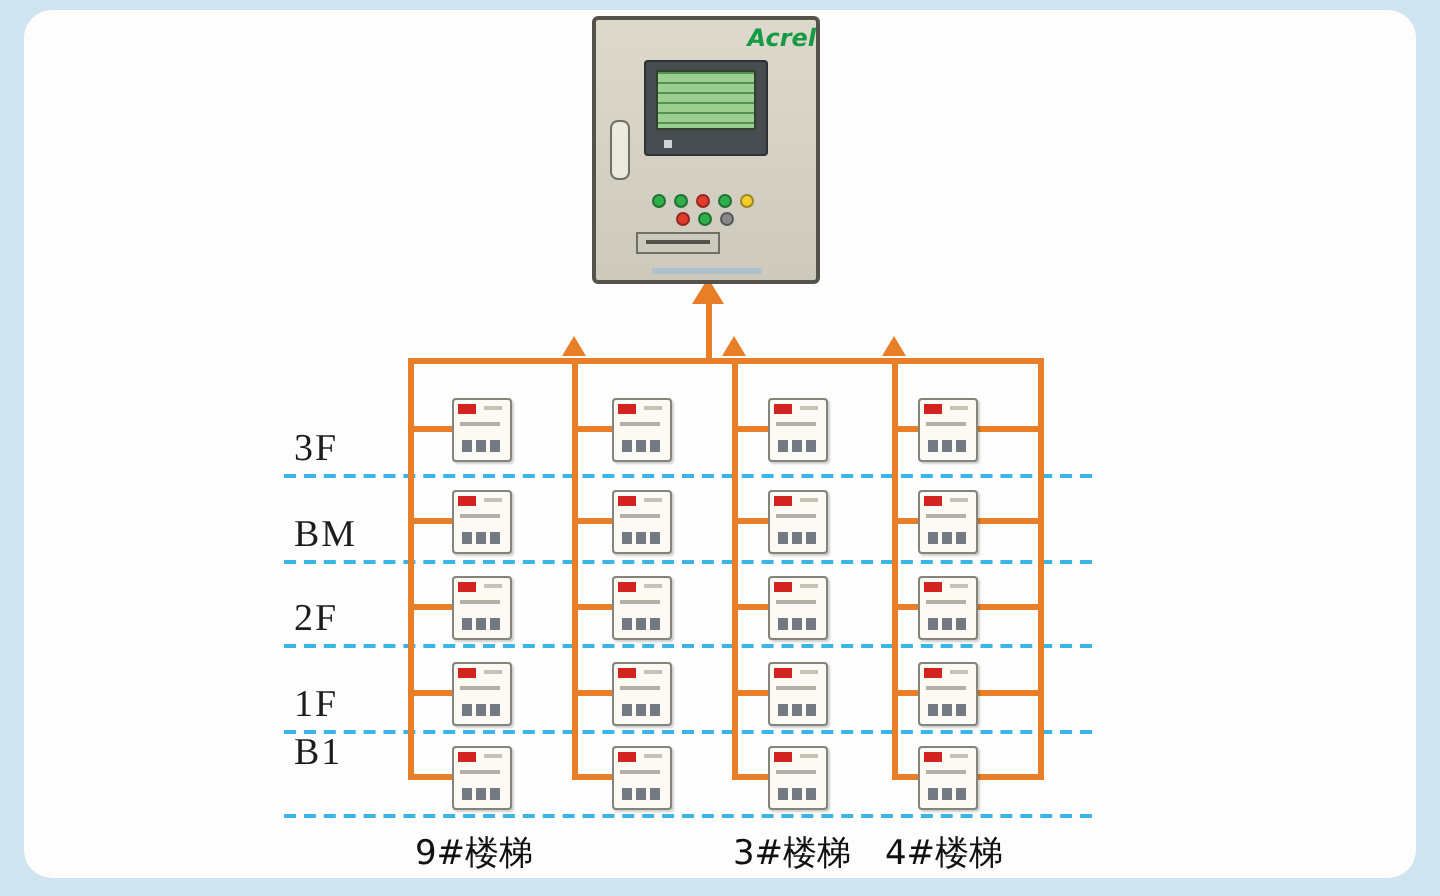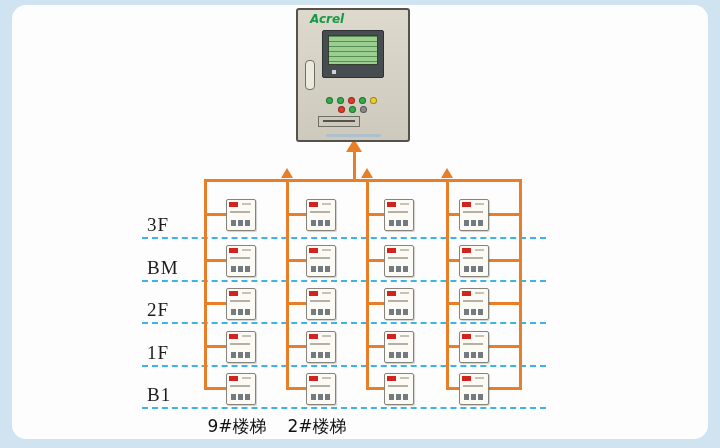--- a/index.html
+++ b/index.html
@@ -39,21 +39,21 @@
       linear-gradient(#747a82,#747a82),
       linear-gradient(#747a82,#747a82);
     background-size:9px 5px,9px 2px,20px 2px,5px 6px,5px 6px,5px 6px;
     background-position:2px 2px,15px 3px,3px 11px,4px 20px,11px 20px,18px 20px;
     background-repeat:no-repeat;
   }
 
   
   .cabinet{position:absolute;left:296px;top:8px;width:110px;height:130px;
     background:linear-gradient(180deg,#ddd9cd,#cdc9bd);border:2px solid #55524c;border-radius:3px}
-  .brand{position:absolute;top:2px;left:12px;width:100%;text-align:left;
+  .brand{position:absolute;top:2px;left:0;width:100%;text-align:right;
     color:var(--brand-green);font-weight:bold;font-style:italic;font-size:12px}
   .screen{position:absolute;left:24px;top:20px;width:60px;height:46px;background:#474c50;border:1px solid #2e3235;border-radius:2px}
   .lcd{position:absolute;left:5px;top:4px;right:5px;bottom:12px;background:#9ccf8f;
     background-image:repeating-linear-gradient(to bottom,rgba(25,90,35,.55) 0 1px,transparent 1px 5px);border:1px solid #33402f}
   .screen::after{content:"";position:absolute;left:9px;bottom:3px;width:40px;height:4px;
     background-image:linear-gradient(to right,#cfd3d6 0 4px,transparent 4px 9px);background-repeat:repeat-x}
   .tube{position:absolute;left:7px;top:50px;width:8px;height:28px;background:#eceade;border:1px solid #6f6f68;border-radius:4px}
   .btnrow{position:absolute;display:flex;gap:4px}
   .dot{width:5px;height:5px;border-radius:50%;border:1px solid rgba(0,0,0,.35)}
   .dg{background:#2fae4a}.dr{background:#e23b2e}.dy{background:#f0cd2a}.dk{background:#888}
@@ -70,21 +70,21 @@
   <div class="floorline" style="top:237px"></div>
   <div class="floorline" style="top:280px"></div>
   <div class="floorline" style="top:322px"></div>
   <div class="floorline" style="top:365px"></div>
   <div class="floorline" style="top:407px"></div>
 
   <div class="floorlabel" style="top:214px">3F</div>
   <div class="floorlabel" style="top:257px">BM</div>
   <div class="floorlabel" style="top:299px">2F</div>
   <div class="floorlabel" style="top:342px">1F</div>
-  <div class="floorlabel" style="top:384px">B1</div>
+  <div class="floorlabel" style="top:366px">B1</div>
 
   <div class="h" style="left:204px;top:179px;width:318px"></div>
   <div class="v" style="left:353px;top:152px;height:28px"></div>
   <div class="tri big" style="left:346px;top:139px"></div>
 
   <div class="v" style="left:204px;top:179px;height:211px"></div>
   <div class="v" style="left:286px;top:179px;height:211px"></div>
   <div class="v" style="left:366px;top:179px;height:211px"></div>
   <div class="v" style="left:446px;top:179px;height:211px"></div>
   <div class="v" style="left:519px;top:179px;height:211px"></div>
@@ -164,14 +164,15 @@
     <div class="btnrow" style="left:40px;top:96px">
       <span class="dot dr"></span>
       <span class="dot dg"></span>
       <span class="dot dk"></span>
     </div>
     <div class="printer"></div>
     <div class="caption"></div>
   </div>
 
   <div class="stairlabel" style="left:237px">9#楼梯</div>
-  <div class="stairlabel" style="left:317px">2#楼梯</div>
+  <div class="stairlabel" style="left:396px">3#楼梯</div>
+  <div class="stairlabel" style="left:472px">4#楼梯</div>
 </div>
 
 </body></html>

